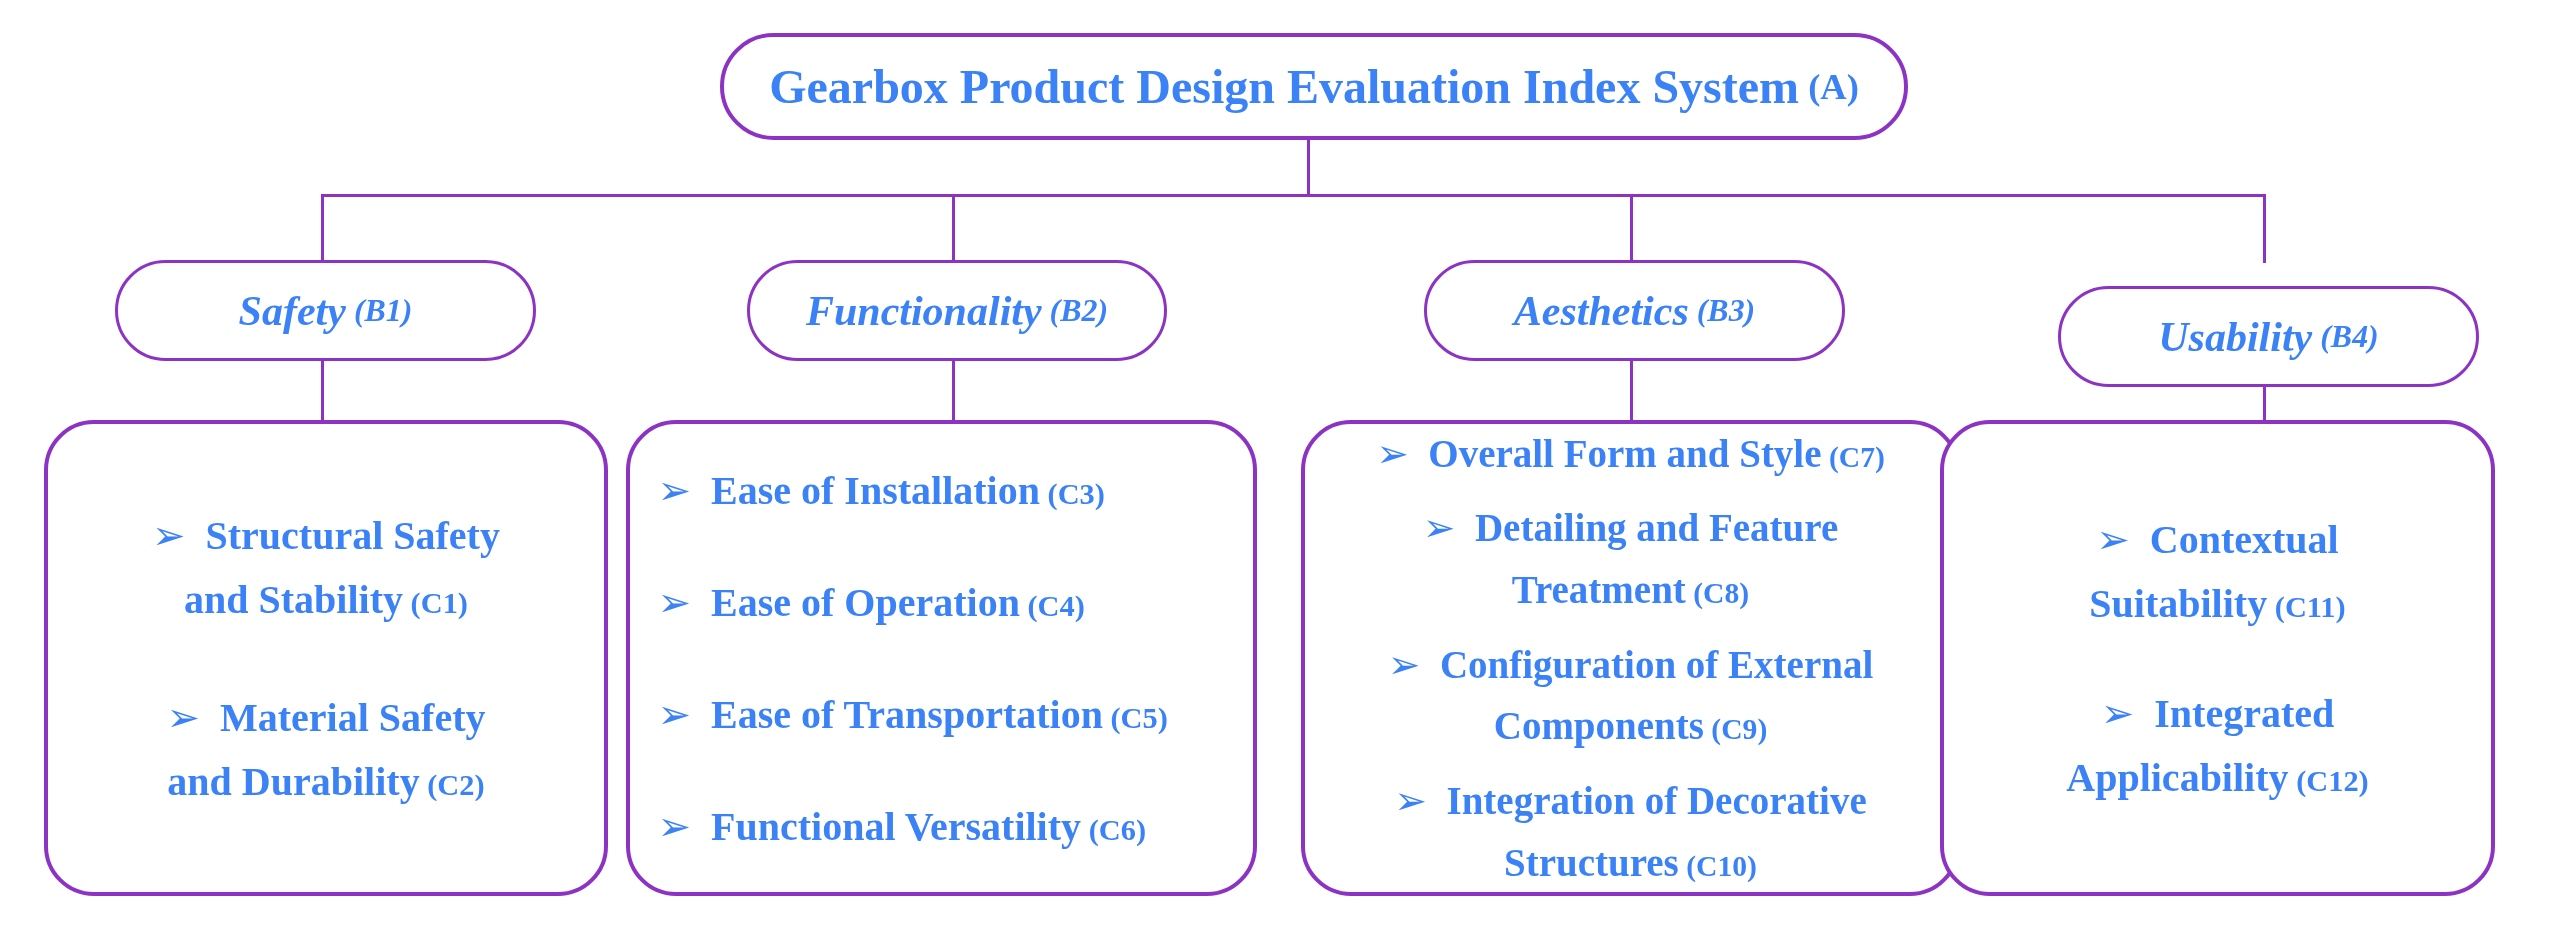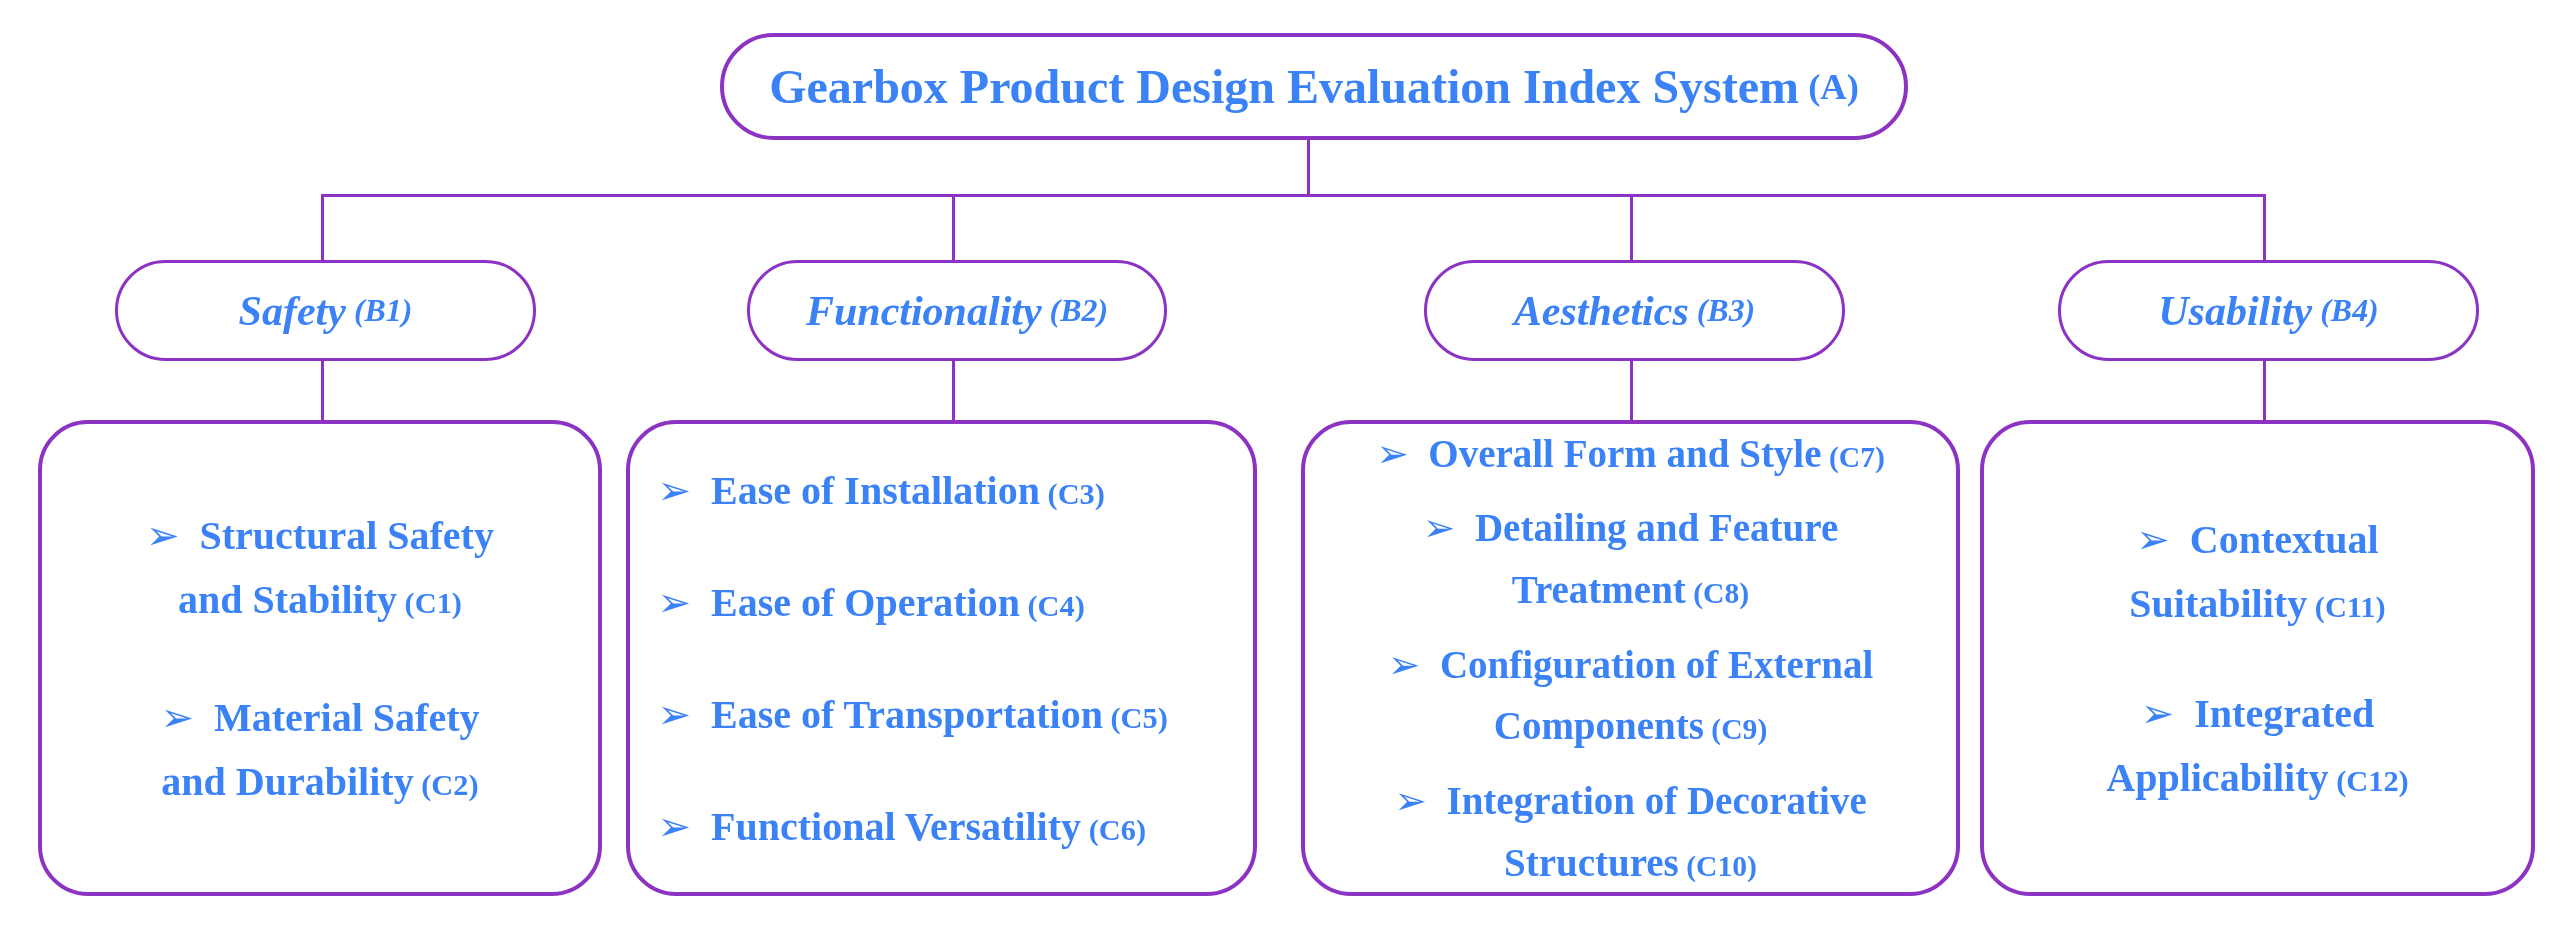--- a/index.html
+++ b/index.html
@@ -23,38 +23,38 @@
     align-items: center;
     justify-content: center;
     white-space: nowrap;
     z-index: 2;
   }
   .pill.root { left: 720px; top: 33px; width: 1180px; height: 99px; font-size: 48px; }
   .pill.branch { top: 260px; height: 95px; font-size: 42px; border-width: 3.2px; font-style: italic; }
   #branch-b1 { left: 115px; width: 415px; }
   #branch-b2 { left: 747px; width: 414px; }
   #branch-b3 { left: 1424px; width: 415px; }
-  #branch-b4 { left: 2058px; width: 415px; }
+  #branch-b4 { left: 2058px; width: 415px; margin-top: 26px; }
   .leaf {
     position: absolute;
     top: 420px;
     height: 476px;
     background: #ffffff;
     border: 4px solid #8d33c4;
     border-radius: 50px;
     box-sizing: border-box;
     display: flex;
     flex-direction: column;
     justify-content: center;
     z-index: 2;
   }
-  #leaf-safety { left: 38px; width: 564px; align-items: center; text-align: center; gap: 53px; font-size: 40px; line-height: 1.6; }
+  #leaf-safety { left: 44px; width: 564px; align-items: center; text-align: center; gap: 53px; font-size: 40px; line-height: 1.6; }
   #leaf-functionality { left: 626px; width: 631px; align-items: flex-start; text-align: left; gap: 55px; font-size: 40px; line-height: 1.4; padding-left: 27.5px; }
   #leaf-aesthetics { left: 1301px; width: 659px; align-items: center; text-align: center; gap: 13px; font-size: 39px; line-height: 1.58; padding: 4.8px 8px; }
-  #leaf-usability { left: 1980px; width: 555px; align-items: center; text-align: center; gap: 45px; font-size: 40px; line-height: 1.6; }
+  #leaf-usability { left: 1940px; width: 555px; align-items: center; text-align: center; gap: 45px; font-size: 40px; line-height: 1.6; }
   .code { font-size: 0.76em; margin-left: 0.25em; }
   .bullet { margin-right: 0.5em; font-family: "DejaVu Sans", sans-serif; font-weight: normal; }
   .item { display: block; }
 </style>
 </head>
 <body>
 
 <div class="canvas">
 
   <div class="conn" style="left:1307px; top:132px; width:3.2px; height:65px;"></div>

